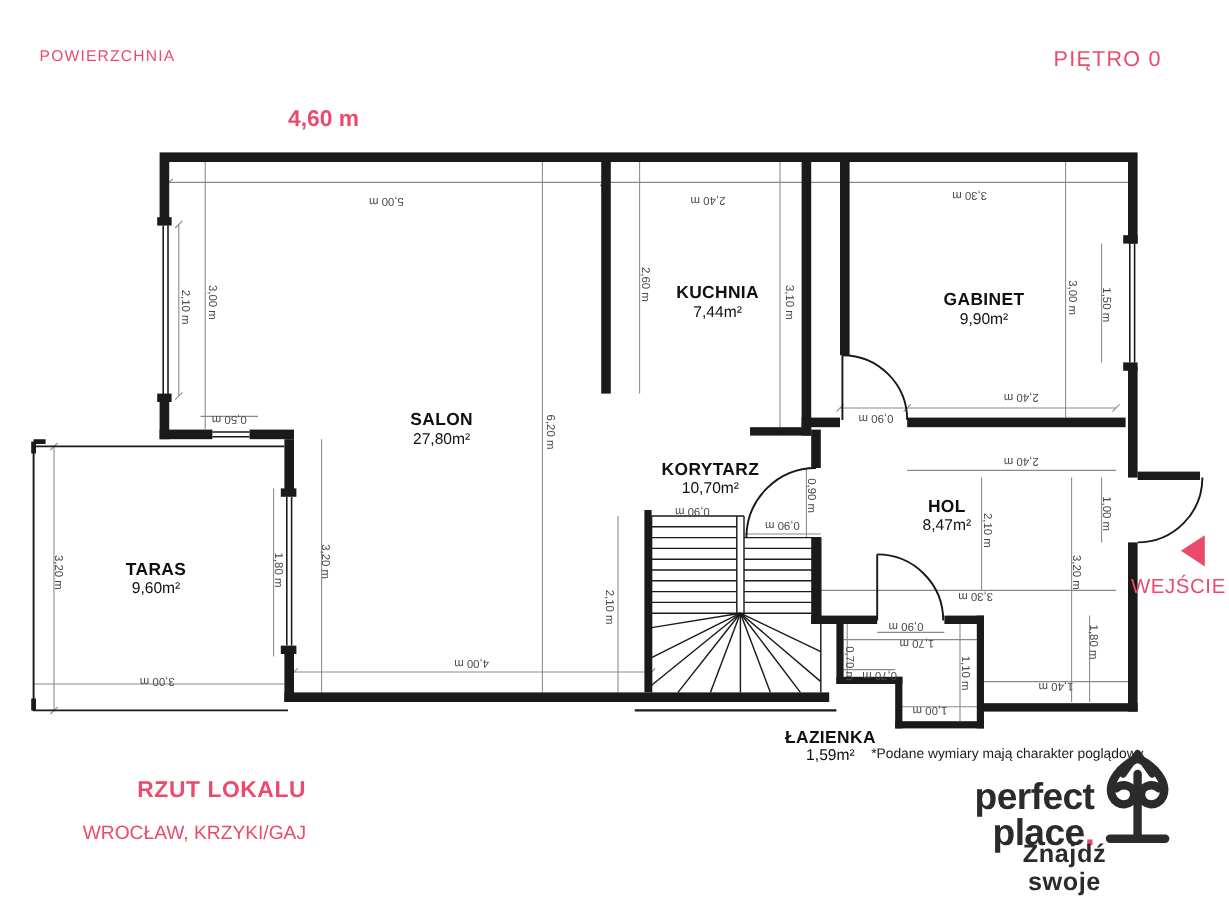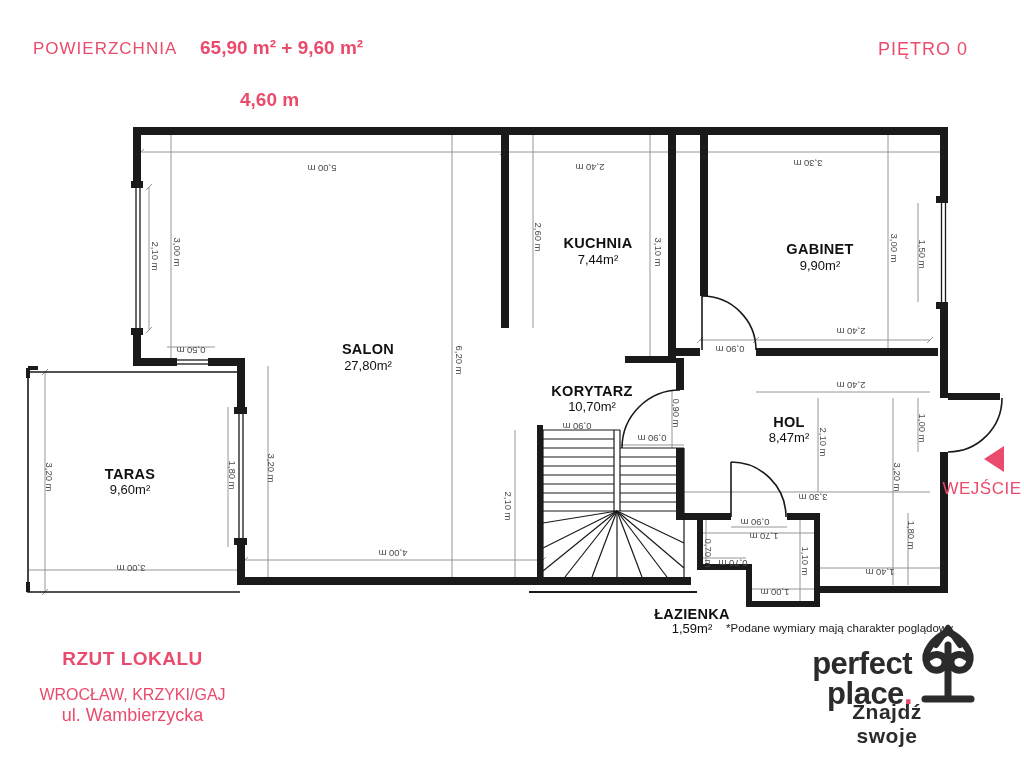--- a/index.html
+++ b/index.html
@@ -1,50 +1,48 @@
 <!DOCTYPE html>
 <html><head>
 <meta charset="utf-8">
 <style>
   html,body{margin:0;padding:0;background:#fff;}
   #canvas{position:relative;width:1024px;height:763px;background:#ffffff;overflow:hidden;
           font-family:"Liberation Sans",sans-serif;}
   .hdr{position:absolute;white-space:nowrap;}
-  .hdr-label{font-size:17px;letter-spacing:1px;color:#ea4b6c;font-weight:400;}
+  .hdr-label{font-size:13px;letter-spacing:1px;color:#ea4b6c;font-weight:400;}
   .hdr-value{font-size:19px;font-weight:bold;color:#ea4b6c;}
   .floor{font-size:18px;letter-spacing:1px;color:#ea4b6c;}
-  .footer-block{position:absolute;left:10px;top:648px;width:245px;text-align:center;color:#ea4b6c;}
+  .footer-block{position:absolute;left:10px;top:648px;width:245px;text-align:right;color:#ea4b6c;}
   .f-title{font-size:19px;font-weight:bold;letter-spacing:0.5px;}
   .f-city{font-size:16px;margin-top:16px;}
   .f-street{font-size:18px;margin-top:1px;}
   .logo-line{position:absolute;text-align:right;color:#2b2b2b;font-weight:bold;
              letter-spacing:-0.5px;white-space:nowrap;}
   .logo-dot{color:#ea4b6c;}
   .logo-tag{position:absolute;color:#2b2b2b;font-size:21px;font-weight:700;letter-spacing:0.5px;}
   svg text{font-family:"Liberation Sans",sans-serif;}
   .dim{font-size:9.5px;fill:#4a4a4a;}
   .room-name{font-size:14.5px;font-weight:bold;fill:#101010;letter-spacing:0.3px;}
   .room-area{font-size:13px;fill:#101010;}
   .note-txt{font-size:11.5px;fill:#1a1a1a;}
   .entrance-txt{font-size:17px;fill:#ea4b6c;letter-spacing:0.5px;}
 </style>
 </head>
 <body>
 
 <div id="canvas">
 
   <div class="hdr hdr-label" style="left:33px;top:39px;">POWIERZCHNIA</div>
-  <div class="hdr hdr-value" style="left:200px;top:37px;">65,90 m² + 9,60 m²</div>
   <div class="hdr hdr-value" style="left:240px;top:89px;">4,60 m</div>
   <div class="hdr floor" style="left:878px;top:39px;text-align:right;">PIĘTRO 0</div>
 
   <div class="footer-block">
     <div class="f-title">RZUT LOKALU</div>
     <div class="f-city">WROCŁAW, KRZYKI/GAJ</div>
-    <div class="f-street">ul. Wambierzycka</div>
   </div>
 
   <div class="logo-line" style="left:760px;top:676px;width:152px;font-size:31px;"><span>place</span><span class="logo-dot">.</span></div>
   <div class="logo-line" style="left:760px;top:646px;width:152px;font-size:31px;">perfect</div>
   <div class="logo-tag" style="left:822px;top:700px;width:130px;text-align:center;">Znajdź swoje</div>
 
   <svg width="1024" height="763" viewBox="0 0 1024 763" style="position:absolute;left:0;top:0;">
 
     <g stroke="#8a8a8a" stroke-width="0.9">
       <line x1="141" y1="152" x2="944" y2="152"></line>

